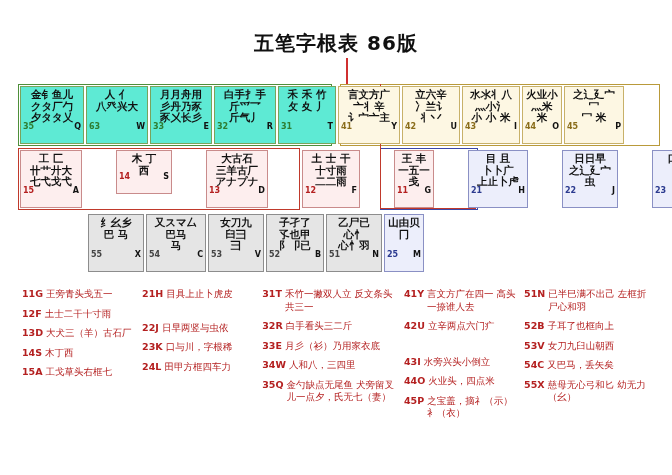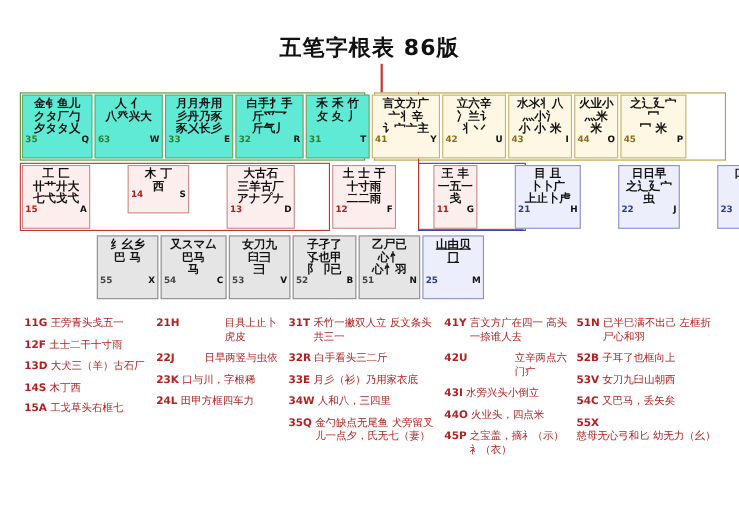--- a/index.html
+++ b/index.html
@@ -373,21 +373,21 @@
         <div class="glyphs">
           <div>乙尸已</div>
           <div>心忄</div>
           <div>心忄羽</div>
         </div>
         <div class="foot">
           <span class="num">51</span>
           <span class="ltr">N</span>
         </div>
       </div>
-      <div class="key g-blue" style="width: 56px; height: 58px; text-decoration: underline;">
+      <div class="key g-blue" style="width: 40px; height: 58px;">
         <div class="glyphs">
           <div>山由贝</div>
           <div></div>
           <div>冂</div>
         </div>
         <div class="foot">
           <span class="num">25</span>
           <span class="ltr">M</span>
         </div>
       </div>
@@ -411,25 +411,25 @@
       <div class="lg-item" style="margin-bottom: 7px;">
         <span class="lg-code">14S</span>
         <span class="lg-text">木丁西</span>
       </div>
       <div class="lg-item" style="margin-bottom: 7px;">
         <span class="lg-code">15A</span>
         <span class="lg-text">工戈草头右框七</span>
       </div>
     </div>
     <div style="width: 118px;">
-      <div class="lg-item" style="margin-bottom: 7px; gap: 38px;">
+      <div class="lg-item" style="margin-bottom: 21px;">
         <span class="lg-code">21H</span>
         <span class="lg-text">目具上止卜虎皮</span>
       </div>
-      <div class="lg-item" style="margin-bottom: 7px; gap: 24px;">
+      <div class="lg-item" style="margin-bottom: 7px;">
         <span class="lg-code">22J</span>
         <span class="lg-text">日早两竖与虫依</span>
       </div>
       <div class="lg-item" style="margin-bottom: 7px;">
         <span class="lg-code">23K</span>
         <span class="lg-text">口与川，字根稀</span>
       </div>
       <div class="lg-item" style="margin-bottom: 7px;">
         <span class="lg-code">24L</span>
         <span class="lg-text">田甲方框四车力</span>
@@ -455,21 +455,21 @@
       <div class="lg-item" style="margin-bottom: 7px;">
         <span class="lg-code">35Q</span>
         <span class="lg-text">金勺缺点无尾鱼 犬旁留叉儿一点夕，氏无七（妻）</span>
       </div>
     </div>
     <div style="width: 118px;">
       <div class="lg-item" style="margin-bottom: 7px;">
         <span class="lg-code">41Y</span>
         <span class="lg-text">言文方广在四一 高头一捺谁人去</span>
       </div>
-      <div class="lg-item" style="margin-bottom: 7px; gap: 40px;">
+      <div class="lg-item" style="margin-bottom: 23px;">
         <span class="lg-code">42U</span>
         <span class="lg-text">立辛两点六门疒</span>
       </div>
       <div class="lg-item" style="margin-bottom: 7px;">
         <span class="lg-code">43I</span>
         <span class="lg-text">水旁兴头小倒立</span>
       </div>
       <div class="lg-item" style="margin-bottom: 7px;">
         <span class="lg-code">44O</span>
         <span class="lg-text">火业头，四点米</span>
@@ -489,18 +489,18 @@
         <span class="lg-text">子耳了也框向上</span>
       </div>
       <div class="lg-item" style="margin-bottom: 7px;">
         <span class="lg-code">53V</span>
         <span class="lg-text">女刀九臼山朝西</span>
       </div>
       <div class="lg-item" style="margin-bottom: 7px;">
         <span class="lg-code">54C</span>
         <span class="lg-text">又巴马，丢矢矣</span>
       </div>
-      <div class="lg-item" style="margin-bottom: 7px; flex-direction: column;">
+      <div class="lg-item" style="margin-bottom: 7px;">
         <span class="lg-code">55X</span>
         <span class="lg-text">慈母无心弓和匕 幼无力（幺）</span>
       </div>
     </div>
   </div>
 
 </body></html>

